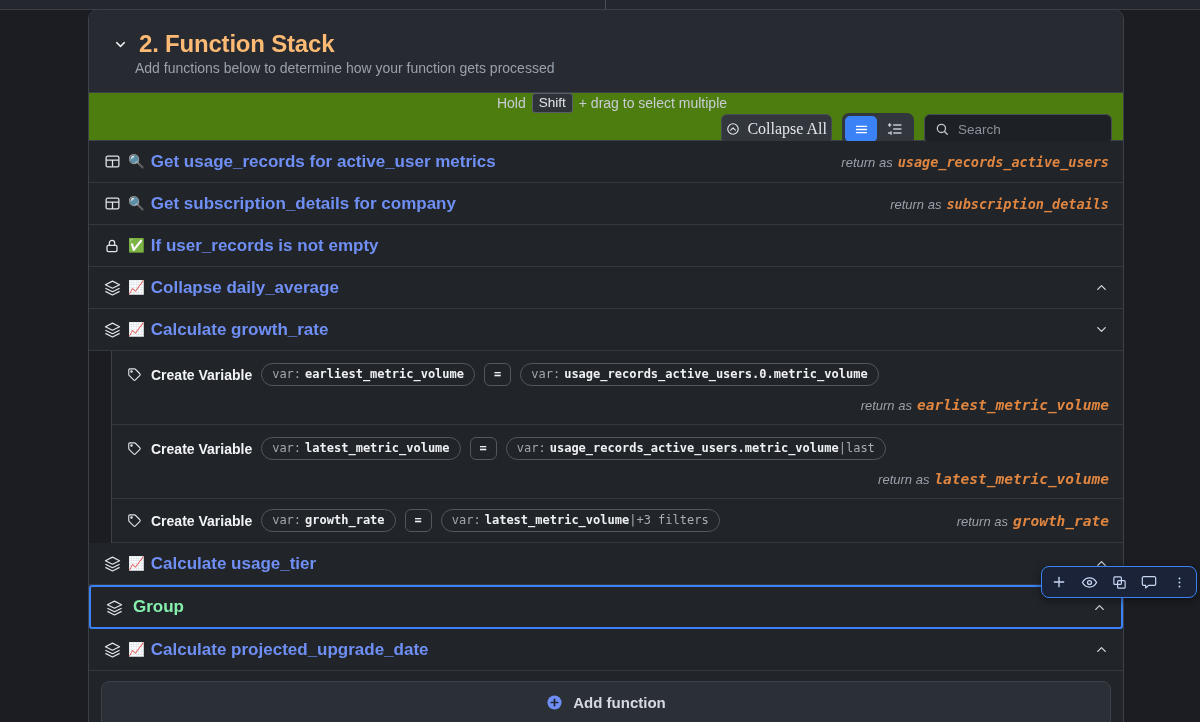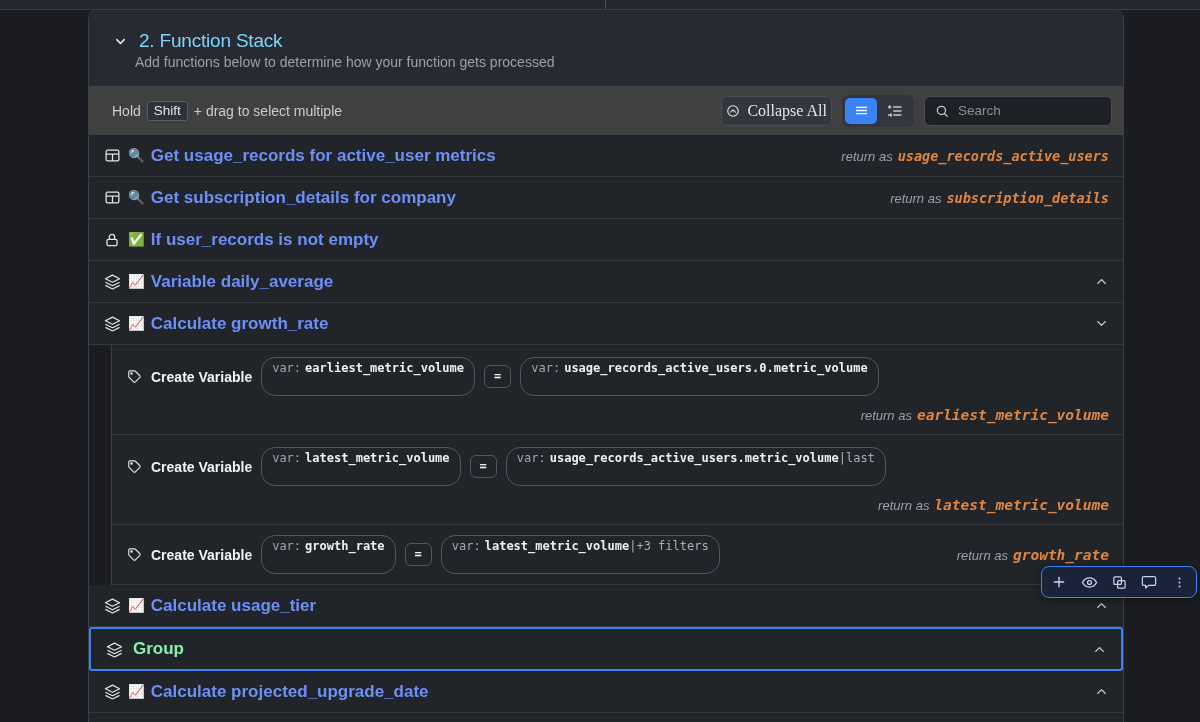--- a/index.html
+++ b/index.html
@@ -25,27 +25,27 @@
     background: #212429;
     border: 1px solid #3b4049;
     border-radius: 10px 10px 0 0;
     overflow: hidden;
   }
 
   
   .card-header { padding: 20px 0 16px 0; background: #272a30; border-bottom: 1px solid #3b4049; }
   .hdr-title-row { display: flex; align-items: center; gap: 11px; padding-left: 23px; }
   .chev-hdr { width: 16px; height: 16px; flex: none; color: #e8eaed; display: flex; align-items: center; justify-content: center; }
-  .hdr-title { font-size: 19px; font-weight: normal; color: #7dd3fc; letter-spacing: -0.2px; }
+  .hdr-title { font-size: 24px; font-weight: bold; color: #fdba74; letter-spacing: -0.2px; }
   .hdr-sub { margin: 2px 0 0 46px; font-size: 14px; color: #9aa1ab; }
 
   
   .toolbar {
-    height: 48px; background: #404040; border-bottom: 1px solid #3b4049;
-    display: flex; align-items: center; padding: 0 11px 0 23px;
+    height: 48px; background: #4d7c0f; border-bottom: 1px solid #3b4049;
+    display: flex; align-items: center; padding: 0 11px 0 23px; flex-direction: column;
   }
   .hold-text { font-size: 14px; color: #c8cdd4; display: flex; align-items: center; gap: 6px; }
   .kbd {
     display: inline-block; border: 1px solid #585f69; border-radius: 3px;
     padding: 1px 6px 2px; font-size: 13.5px; color: #e3e6ea; background: #2e3239;
   }
   .tb-right { margin-left: auto; display: flex; align-items: center; gap: 10px; }
   .btn-collapse {
     display: flex; align-items: center; gap: 7px;
     height: 30px; padding: 0 4px; border-radius: 6px;
@@ -98,21 +98,21 @@
     background: #212429;
   }
   .srow:last-child { border-bottom: 1px solid #34383f; }
   .srow.oneline { display: flex; align-items: center; padding: 10px 14px; }
   .srow-main { display: flex; align-items: center; gap: 9px; flex-wrap: nowrap; }
   .tag-ico { width: 16px; height: 16px; flex: none; color: #dfe3e8; display:flex; align-items:center; justify-content:center; }
   .cv-label { font-size: 14px; font-weight: bold; color: #f1f3f5; white-space: nowrap; }
   .pill {
     display: inline-flex; align-items: center;
     border: 1px solid #52585f; border-radius: 14px;
-    padding: 3px 10px 20px; background: transparent; white-space: nowrap;
+    padding: 3px 10px 4px; background: transparent; white-space: nowrap;
   }
   .pill .pfx { font-family: "DejaVu Sans Mono", monospace; font-size: 12px; color: #a0a7b0; }
   .pill .pval { font-family: "DejaVu Sans Mono", monospace; font-size: 12px; color: #eef0f3; font-weight: bold; margin-left: 4px; }
   .pill .psuf { font-family: "DejaVu Sans Mono", monospace; font-size: 12px; color: #a8aeb6; font-weight: normal; }
   .pill.eq { padding: 3px 9px 4px; border-radius: 6px; }
   .pill.eq .pval { margin-left: 0; }
   .srow-ret { text-align: right; margin-top: 10px; }
   .srow-ret .ret b { font-size: 14.5px; }
   .srow.oneline .srow-ret { margin: 0 0 0 auto; }
 
@@ -260,21 +260,21 @@
       <div class="row">
 
         <span class="row-ico">
           <svg width="17" height="17" viewBox="0 0 24 24" fill="none" stroke="currentColor" stroke-width="1.7" stroke-linejoin="round">
               <polygon points="12 3 22 8 12 13 2 8"></polygon>
               <polyline points="2 13 12 18 22 13"></polyline>
               <polyline points="2 17.5 12 22.5 22 17.5"></polyline>
             </svg>
         </span>
         <span class="emoji">📈</span>
-        <span class="row-label">Variable daily_average</span>
+        <span class="row-label">Collapse daily_average</span>
         <span class="row-right">
           <span class="chev-row">
             <svg width="15" height="15" viewBox="0 0 24 24" fill="none" stroke="currentColor" stroke-width="2.2" stroke-linecap="round" stroke-linejoin="round">
                 <polyline points="6 15 12 9 18 15"></polyline>
               </svg>
           </span>
         </span>
       </div>
 
       <div class="row">

